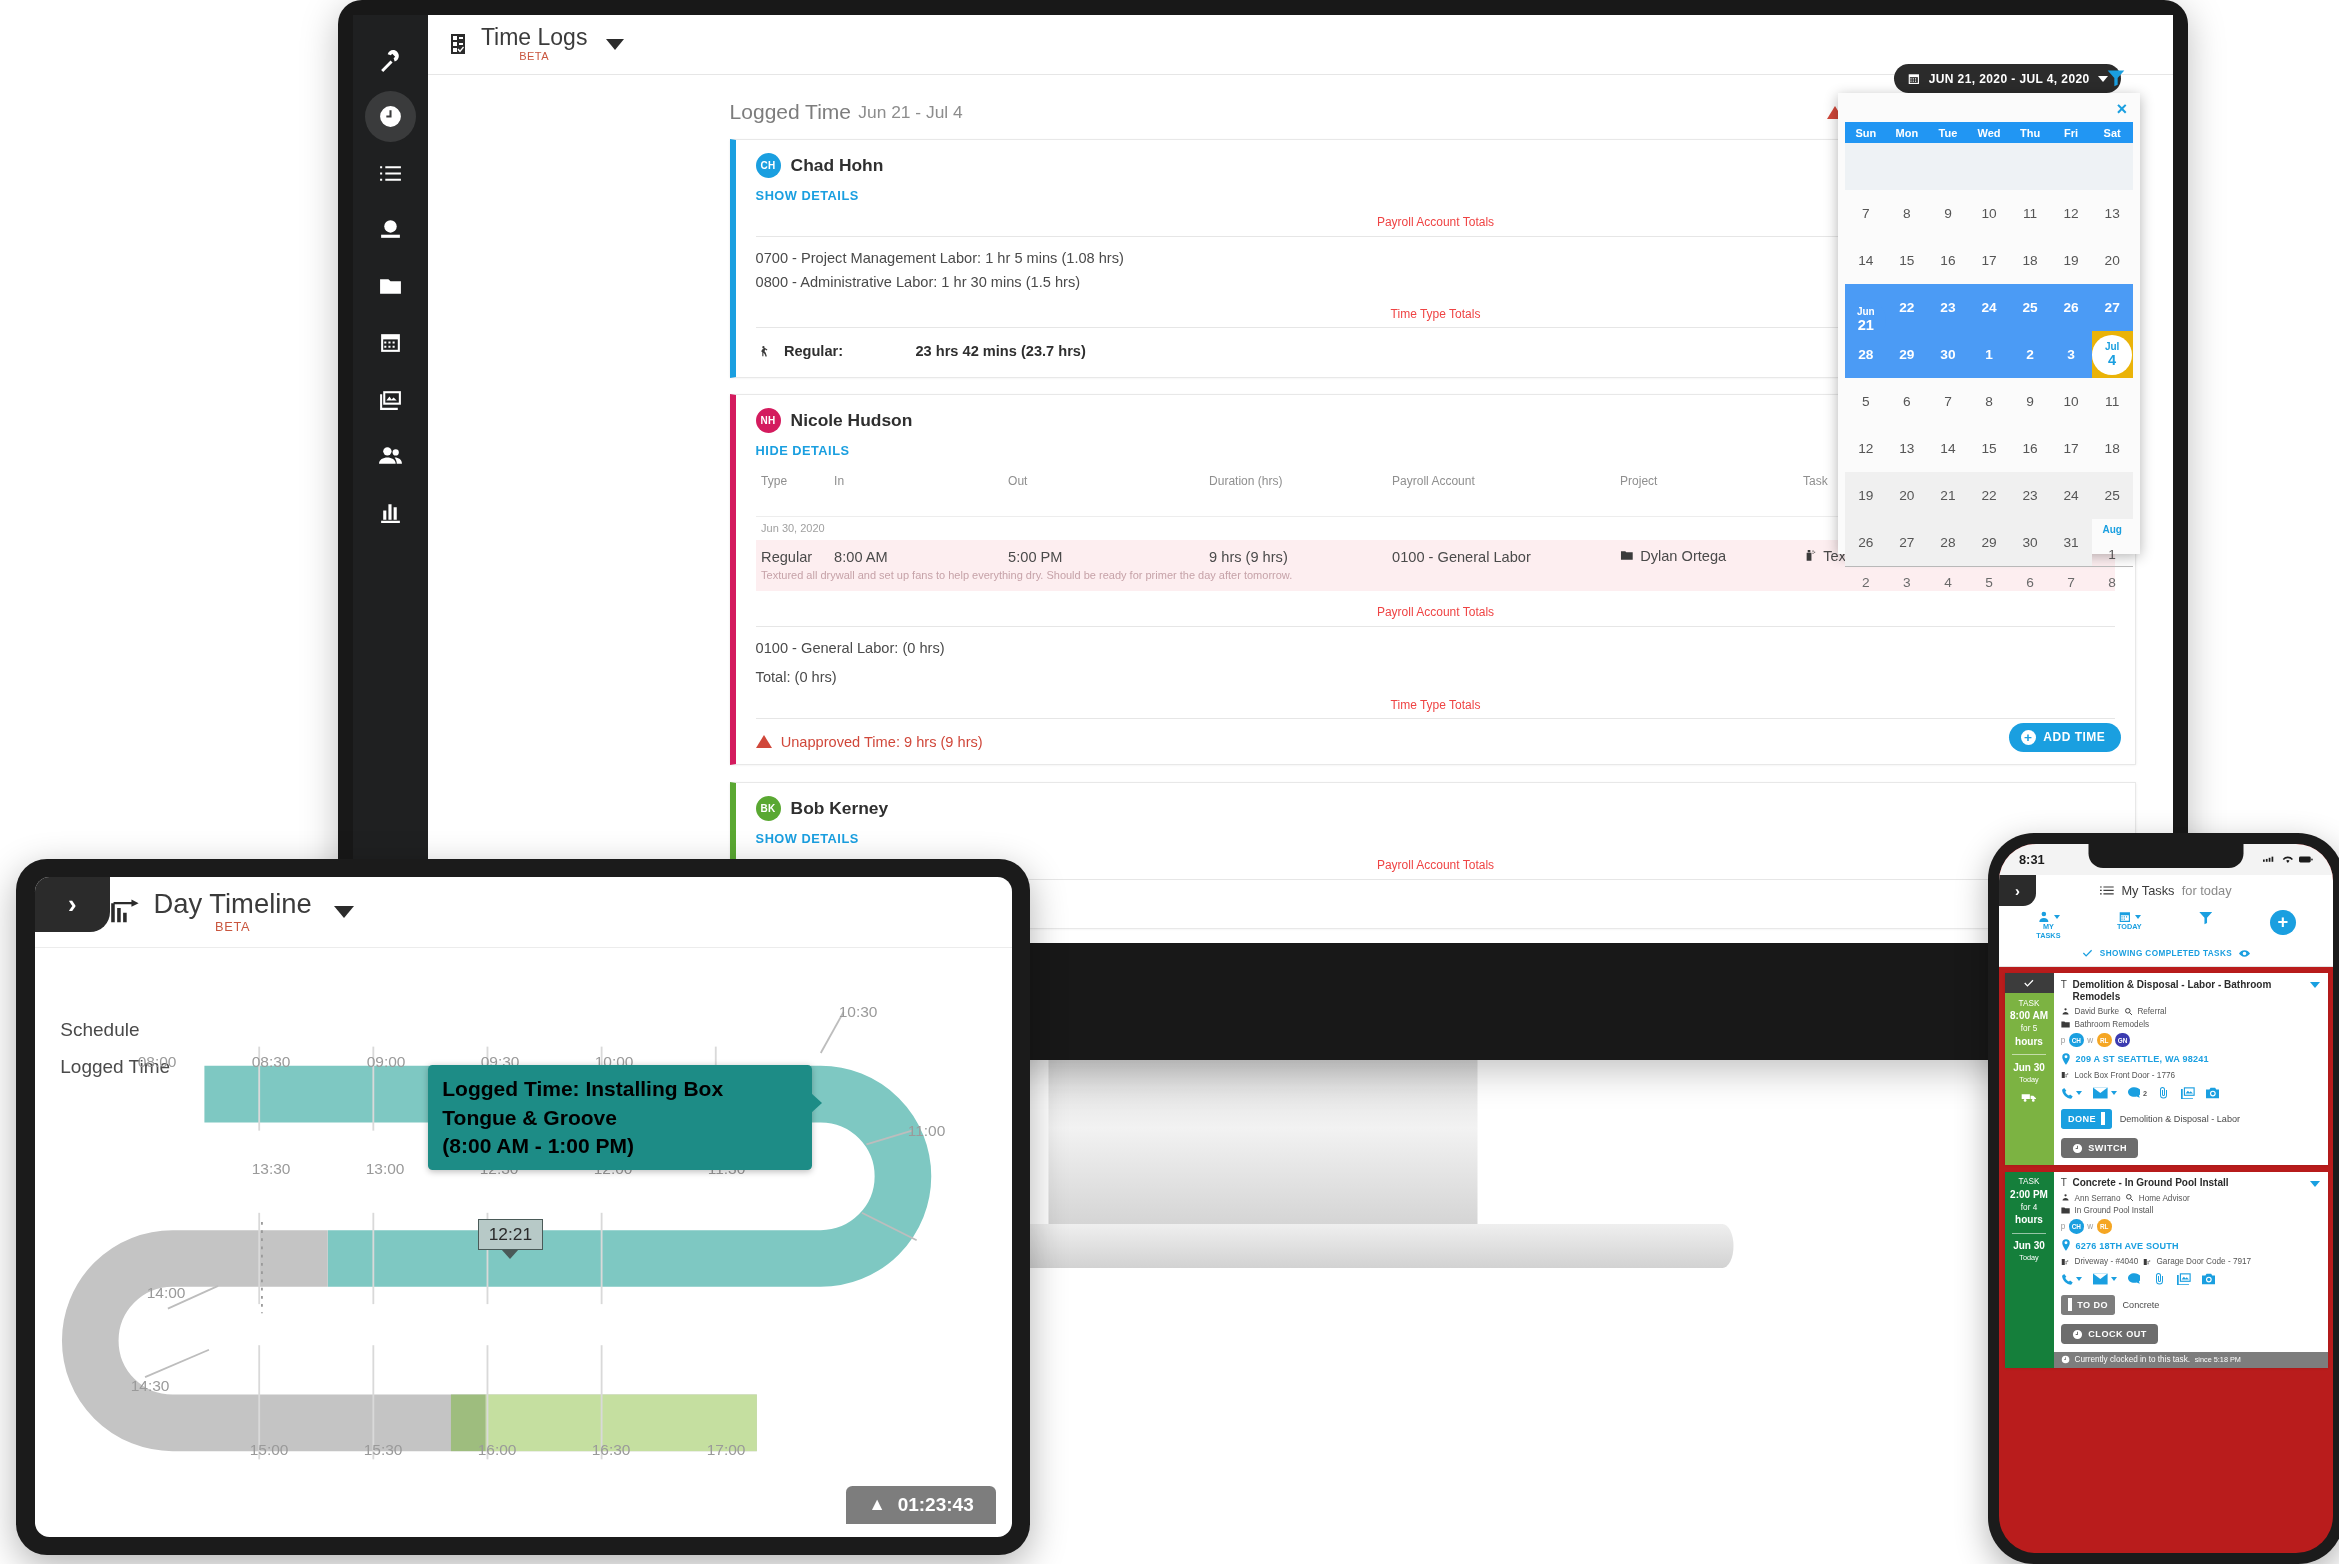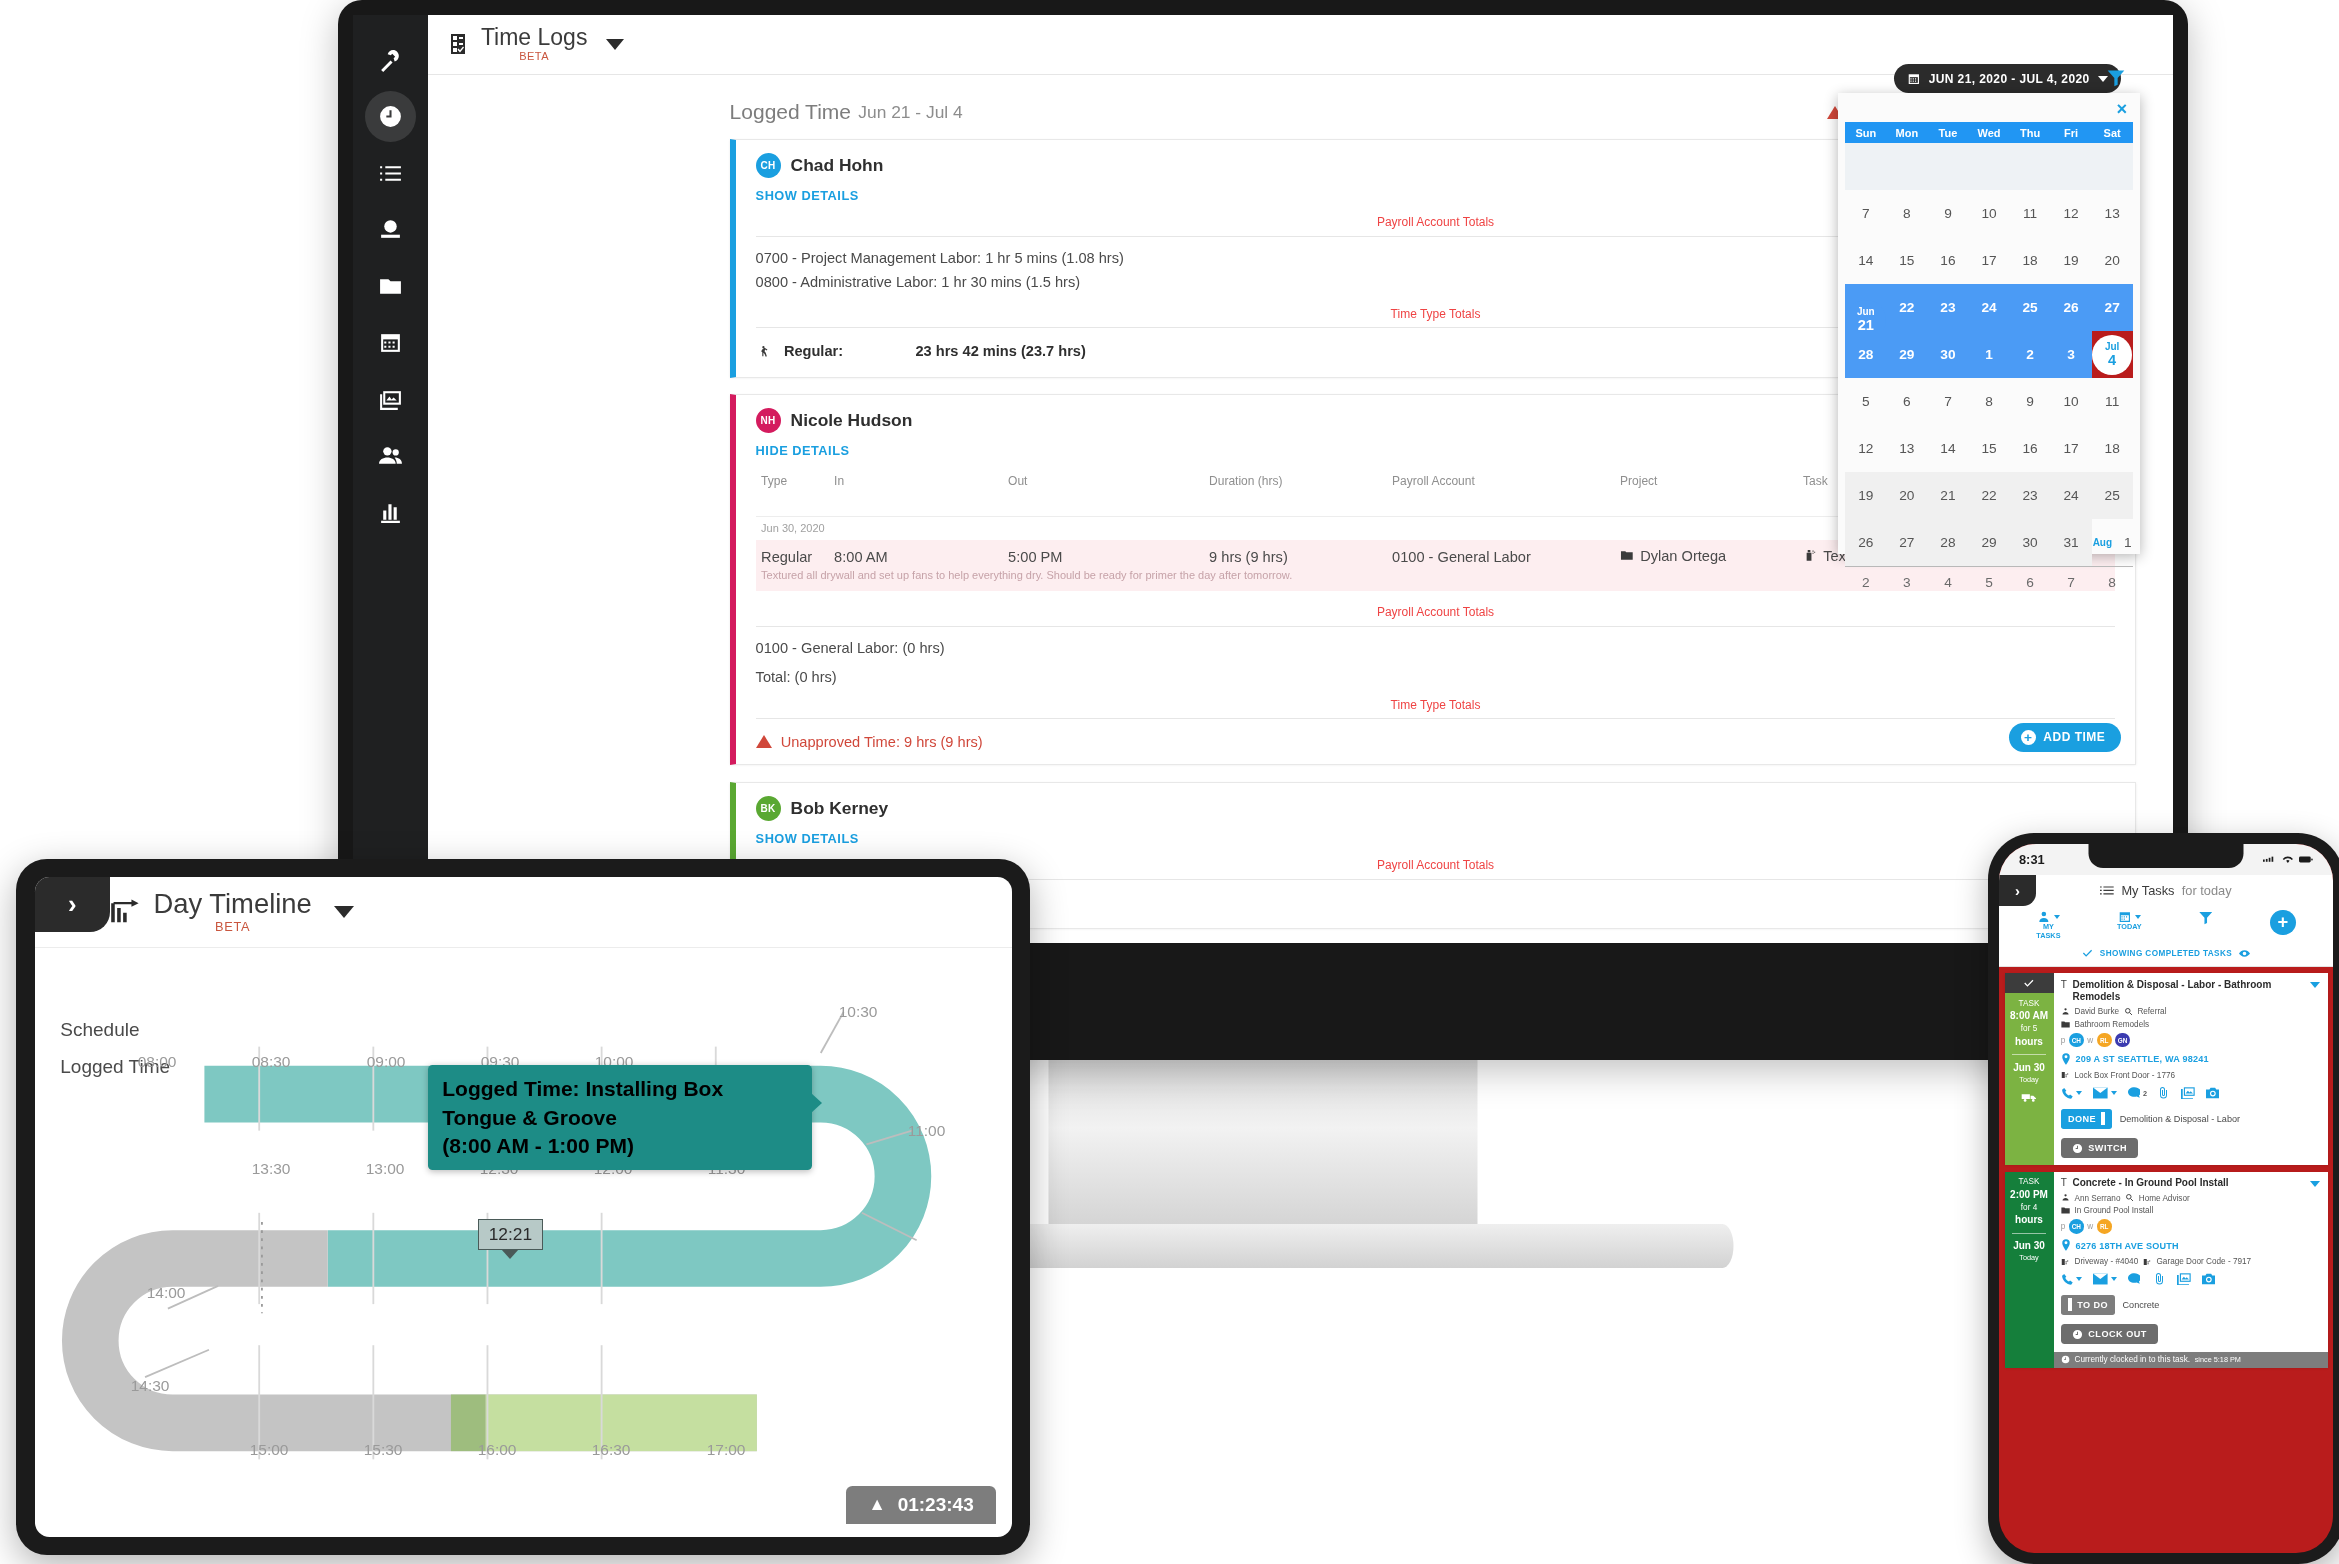--- a/index.html
+++ b/index.html
@@ -174,30 +174,30 @@
   .cal-cell.in-range { background: #4b9bf5; color: #fff; font-weight: 700; }
   .cal-cell.shaded { background: #f0f0f0; }
   .cal-cell.sel {
     background: #4b9bf5;
   }
   .cal-cell.sel .bubble {
     width: 40px; height: 40px; border-radius: 50%;
     background: #4b9bf5; color: #fff; display: flex; flex-direction: column;
     align-items: center; justify-content: center; line-height: 1.05; margin-top: 24px;
   }
-  .cal-cell.sel-end { background: #b91c1c; }
+  .cal-cell.sel-end { background: #eab308; }
   .cal-cell.sel-end .bubble {
     width: 40px; height: 40px; border-radius: 50%;
     background: #fff; color: #1a9fe0; display: flex; flex-direction: column;
     align-items: center; justify-content: center; line-height: 1.05; font-weight: 700;
   }
   .bubble .mon { font-size: 10px; font-weight: 700; }
   .bubble .dnum { font-size: 14.6px; font-weight: 700; }
   .cal-cell .monlabel { font-size: 10px; color: #1a9fe0; font-weight: 700; position: absolute; top: 8.2px; }
-  .cal-cell.withmon { flex-direction: row; gap: 12px; }
+  .cal-cell.withmon { flex-direction: column; gap: 12px; }
   .cal-cell.withmon .monlabel { position: static; }
   .cal-cell.lastrow { color: #6b6b6b; border-top: 1.8px solid #b8b8b8; height: 31px; }
 
   
   .tablet { position: absolute; left: 16.4px; top: 859px; width: 1014px; height: 696px; }
   .tablet-bezel { position: absolute; inset: 0; background: #1b1b1b; border-radius: 31px; box-shadow: 0 11px 37px rgba(0,0,0,.3); }
   .tablet-screen { position: absolute; left: 18.3px; top: 18.3px; right: 18.3px; bottom: 18.3px; background: #fff; border-radius: 14.6px; overflow: hidden; }
 
   .tl-topbar { height: 71px; display: flex; align-items: center; padding-left: 75px; gap: 12.8px; border-bottom: 0.9px solid #ececec; }
   .tl-icon svg { width: 31px; height: 27.4px; fill: #2b2b2b; display:block; }

